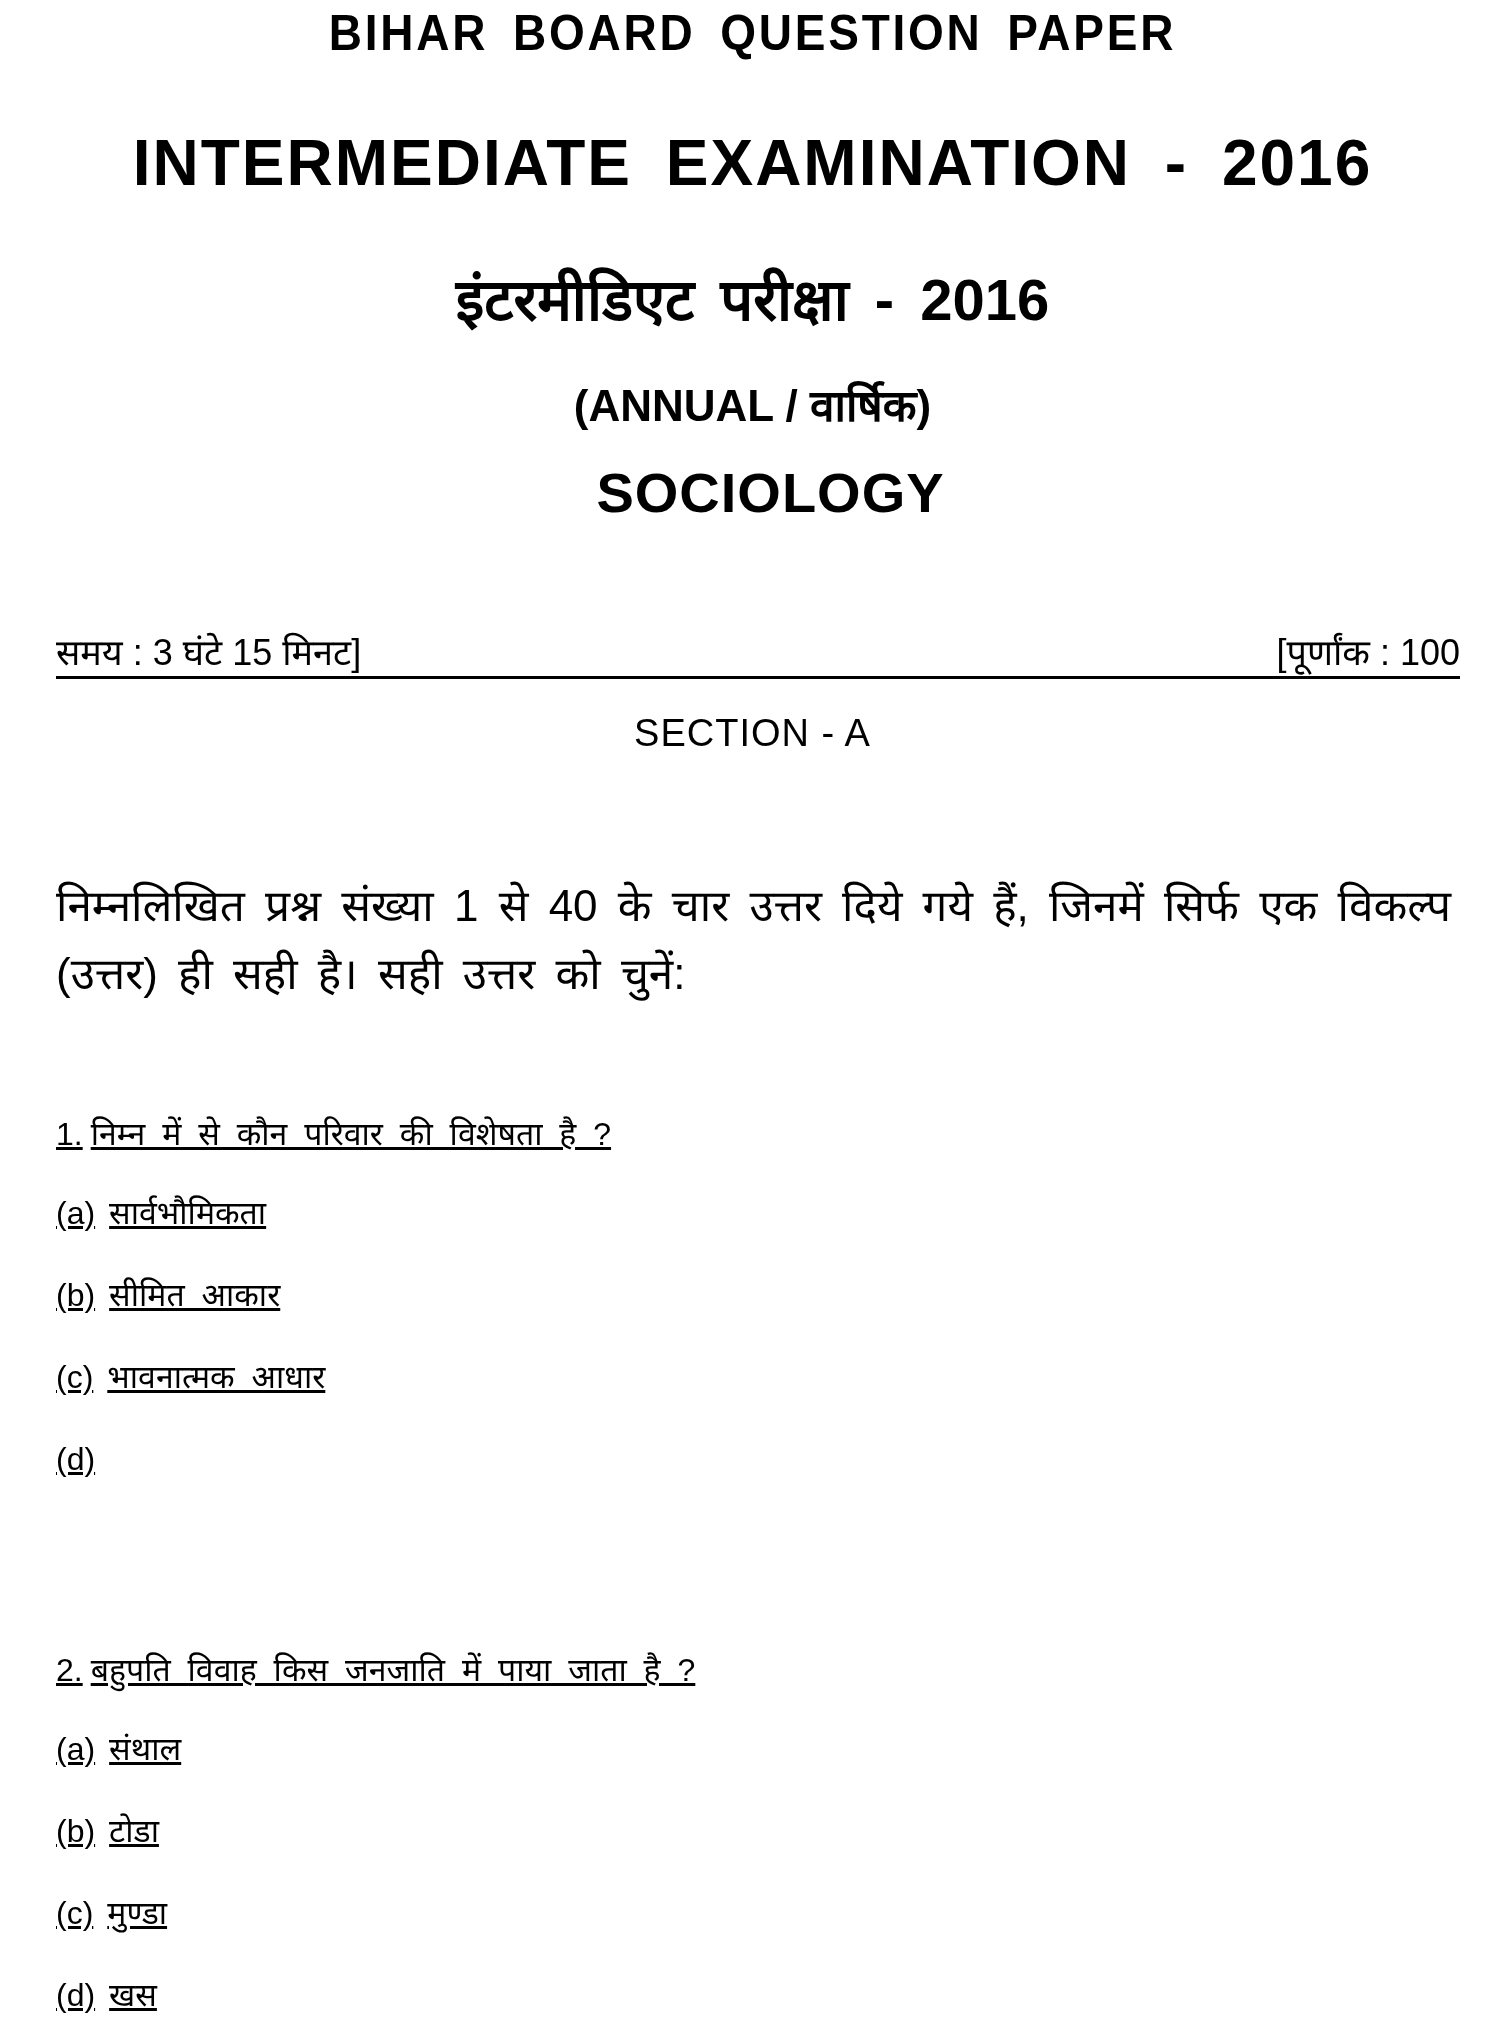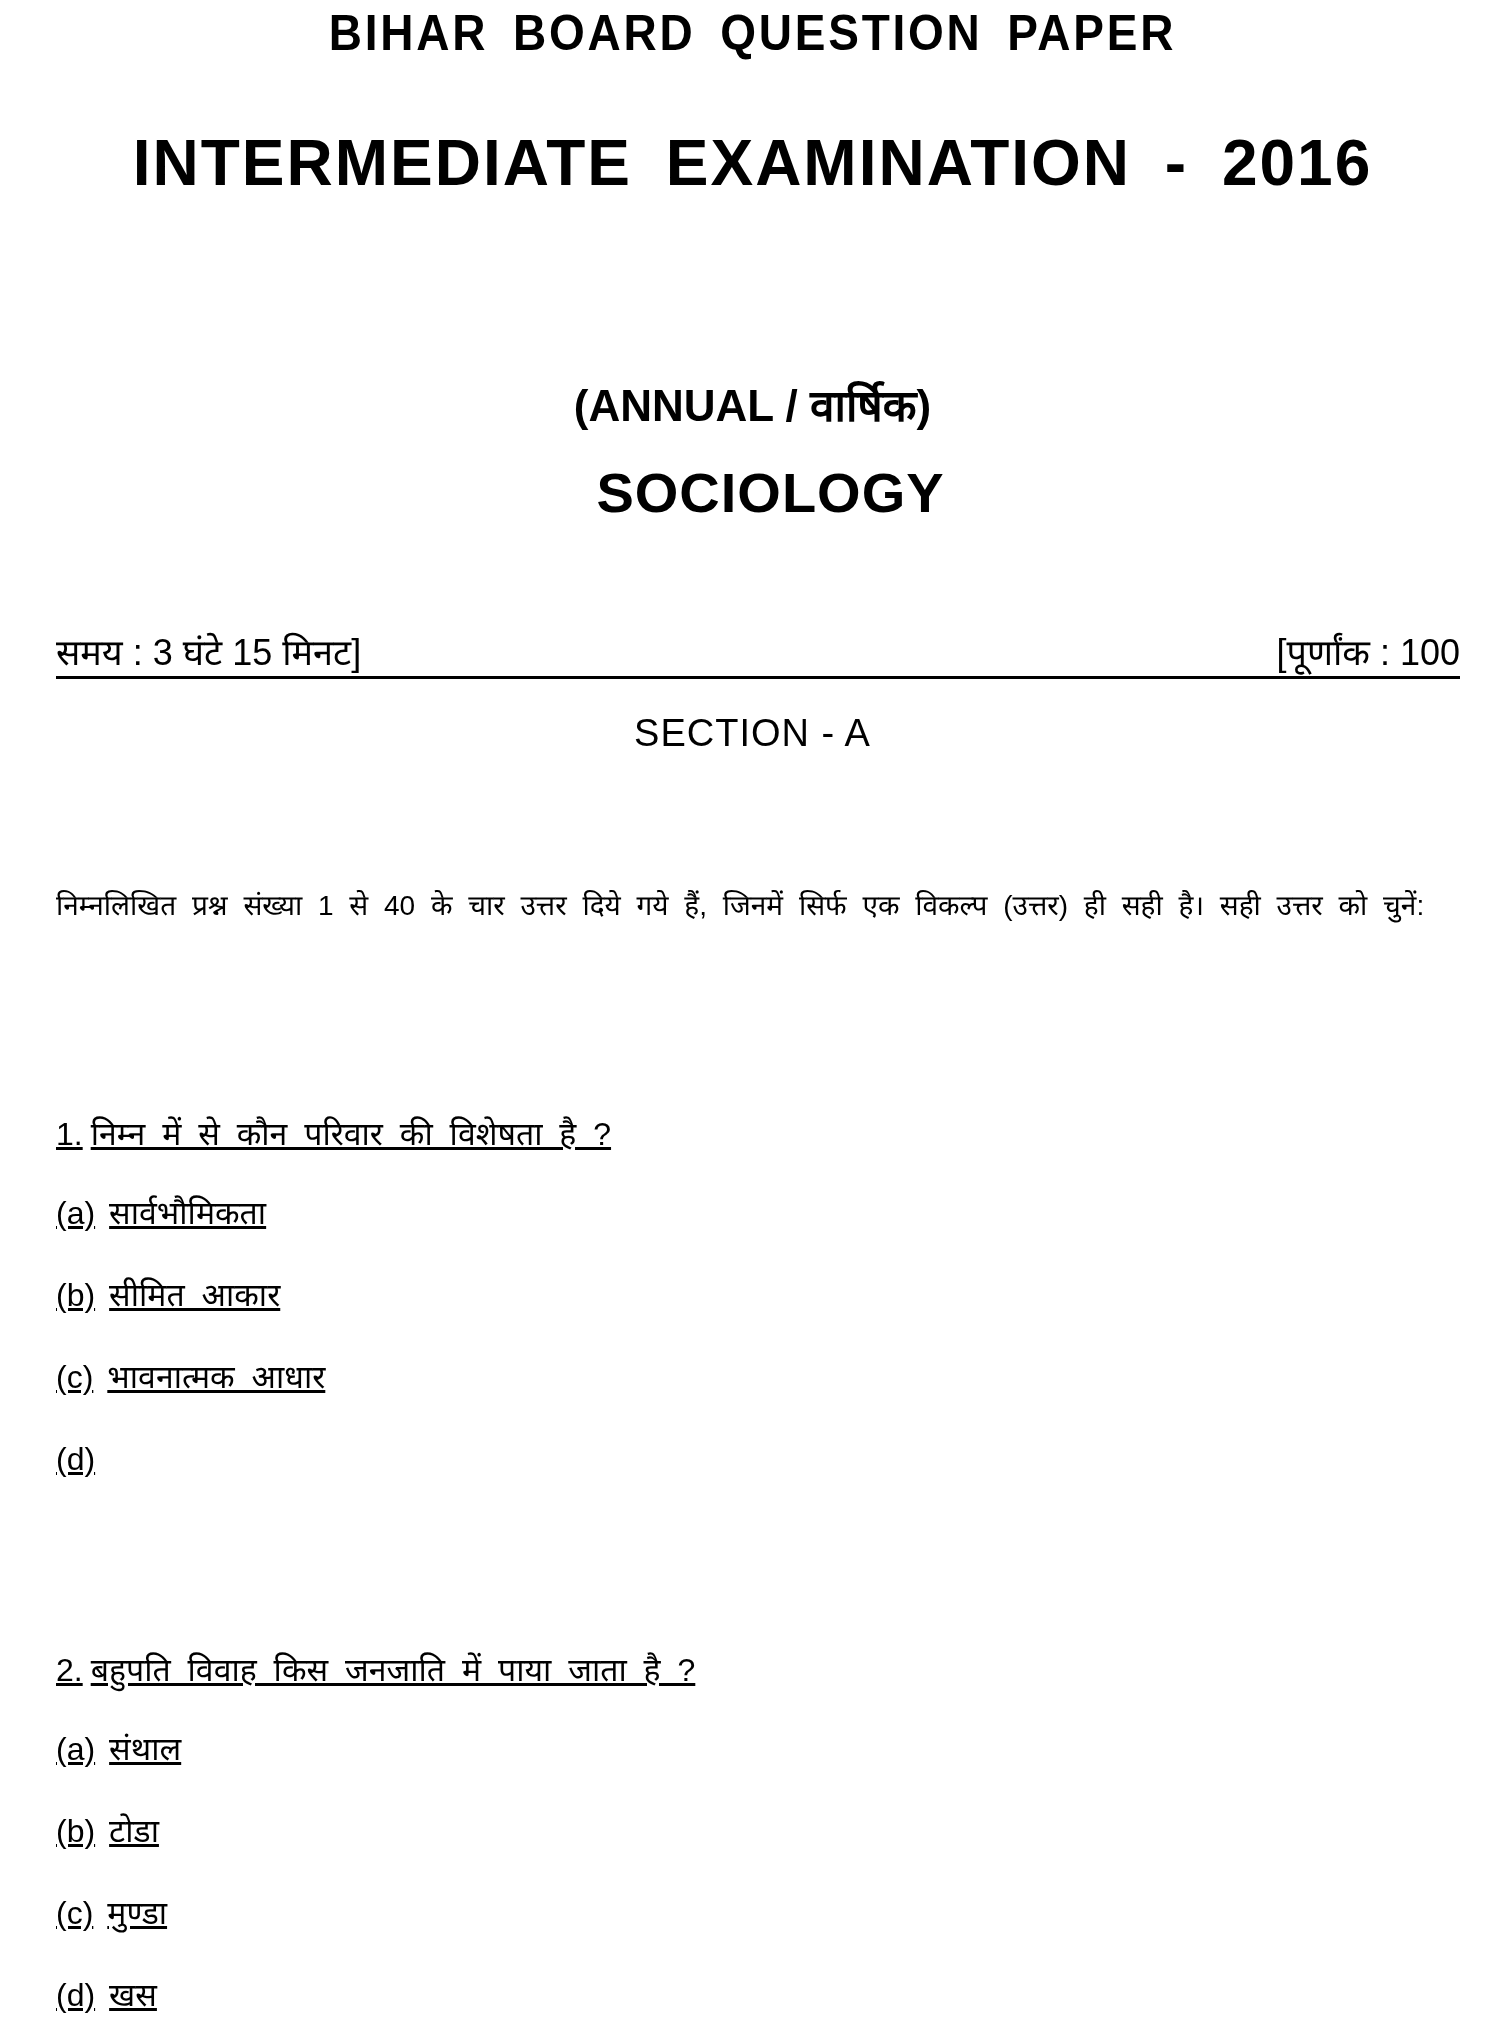--- a/index.html
+++ b/index.html
@@ -87,21 +87,21 @@
       top: 712px;
       font-size: 38px;
       font-weight: normal;
       letter-spacing: 1px;
     }
     .instructions {
       position: absolute;
       left: 56px;
       top: 872px;
       width: 1400px;
-      font-size: 28px;
+      font-size: 44px;
       line-height: 68px;
       word-spacing: 8px;
     }
     .question {
       position: absolute;
       left: 56px;
       font-size: 32px;
       word-spacing: 8px;
       white-space: nowrap;
       text-decoration: underline;
@@ -130,20 +130,21 @@
     }
     .q-num { margin-right: 8px; }
   </style>
 </head>
 <body>
 
 <div class="page">
 
   <div class="center-line title-top">BIHAR BOARD QUESTION PAPER</div>
   <div class="center-line title-exam">INTERMEDIATE EXAMINATION - 2016</div>
+  <div class="center-line title-hindi">इंटरमीडिएट परीक्षा - 2016</div>
   <div class="center-line title-annual">(ANNUAL / वार्षिक)</div>
   <div class="center-line title-subject">SOCIOLOGY</div>
 
   <div class="meta-row">
     <span class="meta-left">समय : 3 घंटे 15 मिनट]</span>
     <span class="meta-right">[पूर्णांक : 100</span>
   </div>
 
   <div class="center-line section-head">SECTION - A</div>
 

